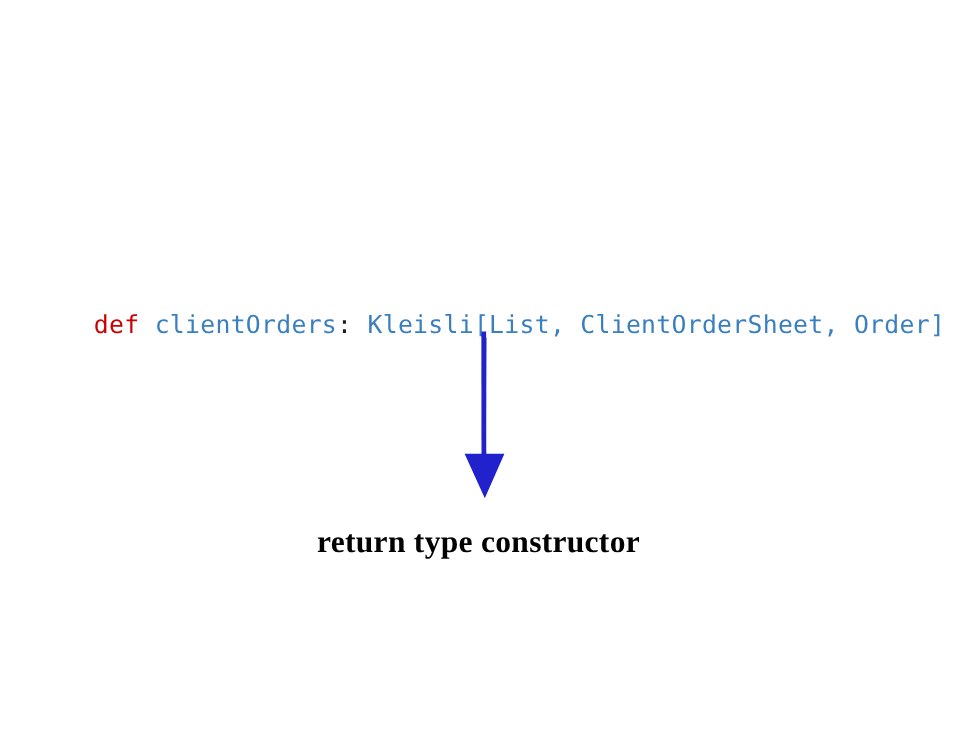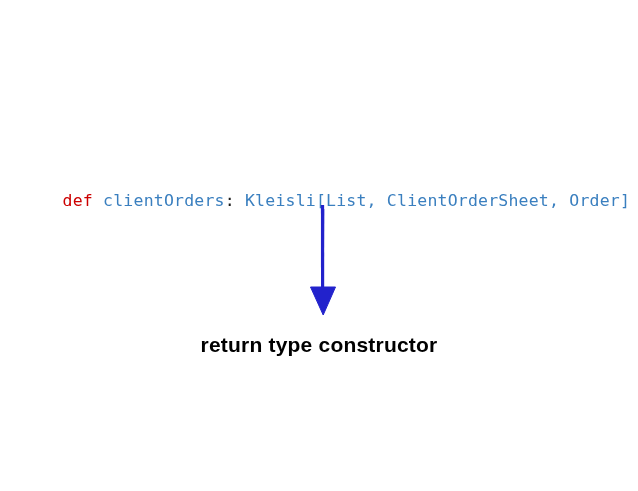--- a/index.html
+++ b/index.html
@@ -11,21 +11,21 @@
     width: 638px;
     height: 491px;
     position: relative;
     font-family: "Liberation Sans", sans-serif;
     overflow: hidden;
   }
 
   .slide {
     position: absolute;
     left: 0;
-    top: 0;
+    top: 16px;
     width: 638px;
     height: 361px;
     background: #ffffff;
   }
 
   
   .code-line {
     position: absolute;
     left: 22px;
     top: 168px;
@@ -49,21 +49,21 @@
     height: 120px;
   }
 
   
   .caption {
     position: absolute;
     left: 0;
     top: 333px;
     width: 638px;
     text-align: center;
-    font-family: Liberation Sans, sans-serif;
+    font-family: Liberation Serif, serif;
     font-weight: bold;
     font-size: 21px;
     color: #000000;
     letter-spacing: 0.2px;
   }
 
   
   .footer {
     position: absolute;
     left: 8px;

